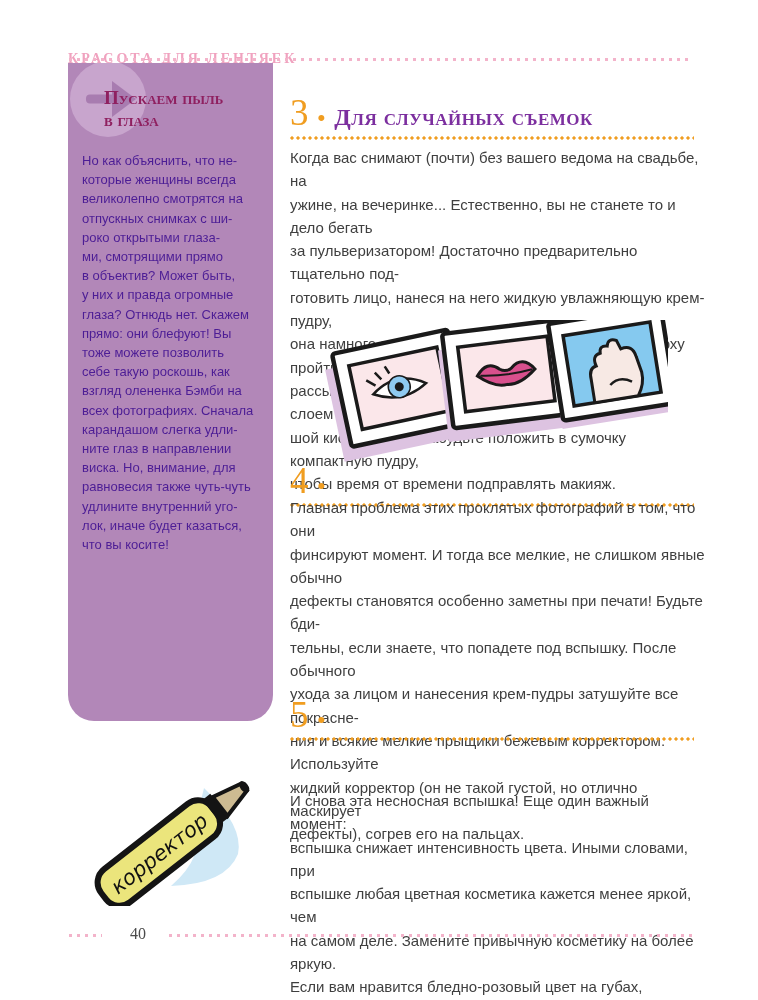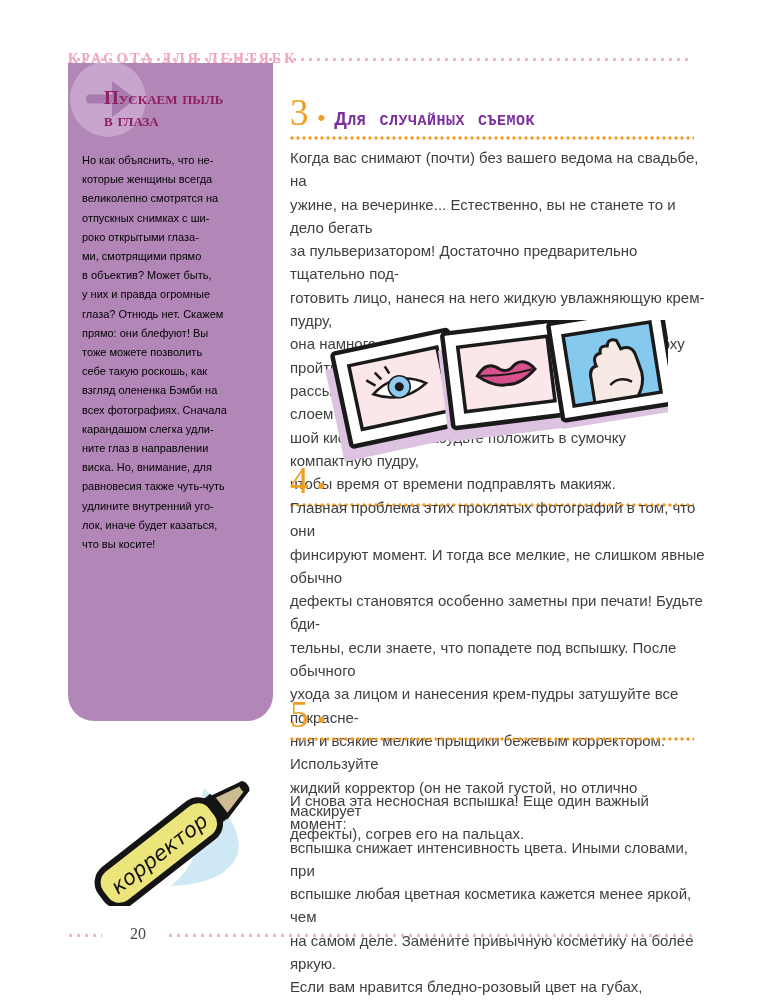--- a/index.html
+++ b/index.html
@@ -18,28 +18,28 @@
   .top-rule{left:68px;top:57px;width:624px;}
 
   
   .sidebar{position:absolute;left:68px;top:63px;width:205px;height:658px;
     background:#b287b8;border-radius:0 0 26px 26px;overflow:hidden;}
   .sidebar-icon{position:absolute;left:-6px;top:-10px;}
   .sidebar-title{position:absolute;left:36px;top:24px;
     font-family:"Liberation Serif",serif;font-variant:small-caps;
     font-size:19px;line-height:22px;color:#8f2060;font-weight:bold;white-space:pre-line;}
   .sidebar-body{position:absolute;left:14px;top:88px;width:182px;
-    font-size:11px;line-height:19.2px;color:#000000;white-space:pre-line;}
+    font-size:13px;line-height:19.2px;color:#4c1d95;white-space:pre-line;}
 
   
   .section-head{position:absolute;left:290px;display:flex;align-items:baseline;}
   .sec-num{font-family:"Liberation Serif",serif;font-size:37px;color:#f09d20;line-height:36px;}
   .sec-bullet{font-size:22px;color:#f09d20;margin:0 9px;}
-  .sec-title{font-family:Liberation Mono, monospace;font-variant:small-caps;
-    font-size:21px;color:#7c2f9f;font-weight:bold;letter-spacing:0.5px;}
+  .sec-title{font-family:Liberation Serif, serif;font-variant:small-caps;
+    font-size:24px;color:#7c2f9f;font-weight:bold;letter-spacing:0.5px;}
   .sec-rule{left:290px;width:404px;}
   .sec-body{position:absolute;left:290px;width:418px;
     font-size:15px;line-height:23.3px;color:#3f3f3f;white-space:pre-line;}
 
   .h3{top:95px;} .rule3{top:136px;} .body3{top:146px;}
   .h4{top:463px;} .rule4{top:503px;} .body4{top:496px;}
   .h5{top:697px;} .rule5{top:737px;} .body5{top:789px;}
 
   .photos{position:absolute;left:316px;top:320px;}
   .pen{position:absolute;left:76px;top:746px;}
@@ -171,17 +171,17 @@
       <rect x="8" y="76" width="140" height="42" rx="17" fill="#ebe57c" stroke="#141414" stroke-width="6"></rect>
       <rect x="145" y="82" width="10" height="30" fill="#141414"></rect>
       <polygon points="155,86 186,93 186,102 155,110" fill="#cdbb92" stroke="#141414" stroke-width="4"></polygon>
       <ellipse cx="186" cy="97.5" rx="4" ry="6.5" fill="#141414"></ellipse>
       <text x="20" y="105" font-family="DejaVu Sans, sans-serif" font-style="italic" font-size="21" fill="#111111">корректор</text>
     </g>
   </svg>
 
   <div class="footer">
     <div class="dots pink seg1"></div>
-    <div class="page-number">20</div>
+    <div class="page-number">40</div>
     <div class="dots pink seg2"></div>
   </div>
 
 </div>
 
 </body></html>

